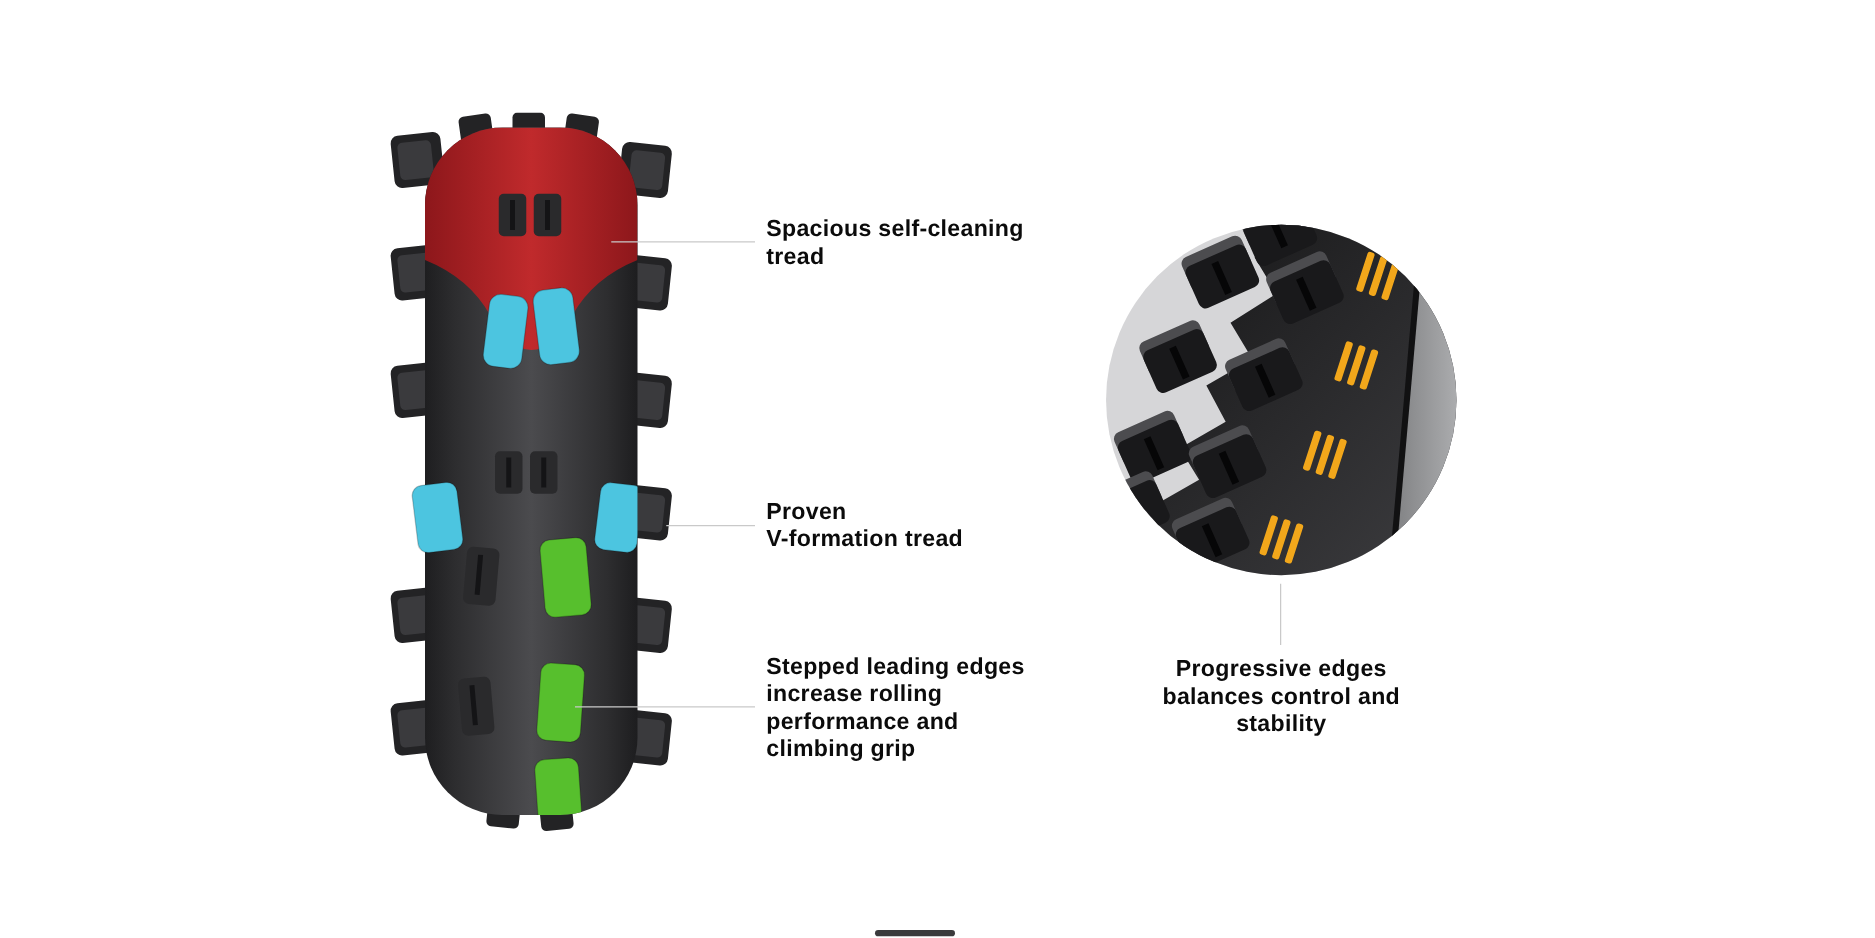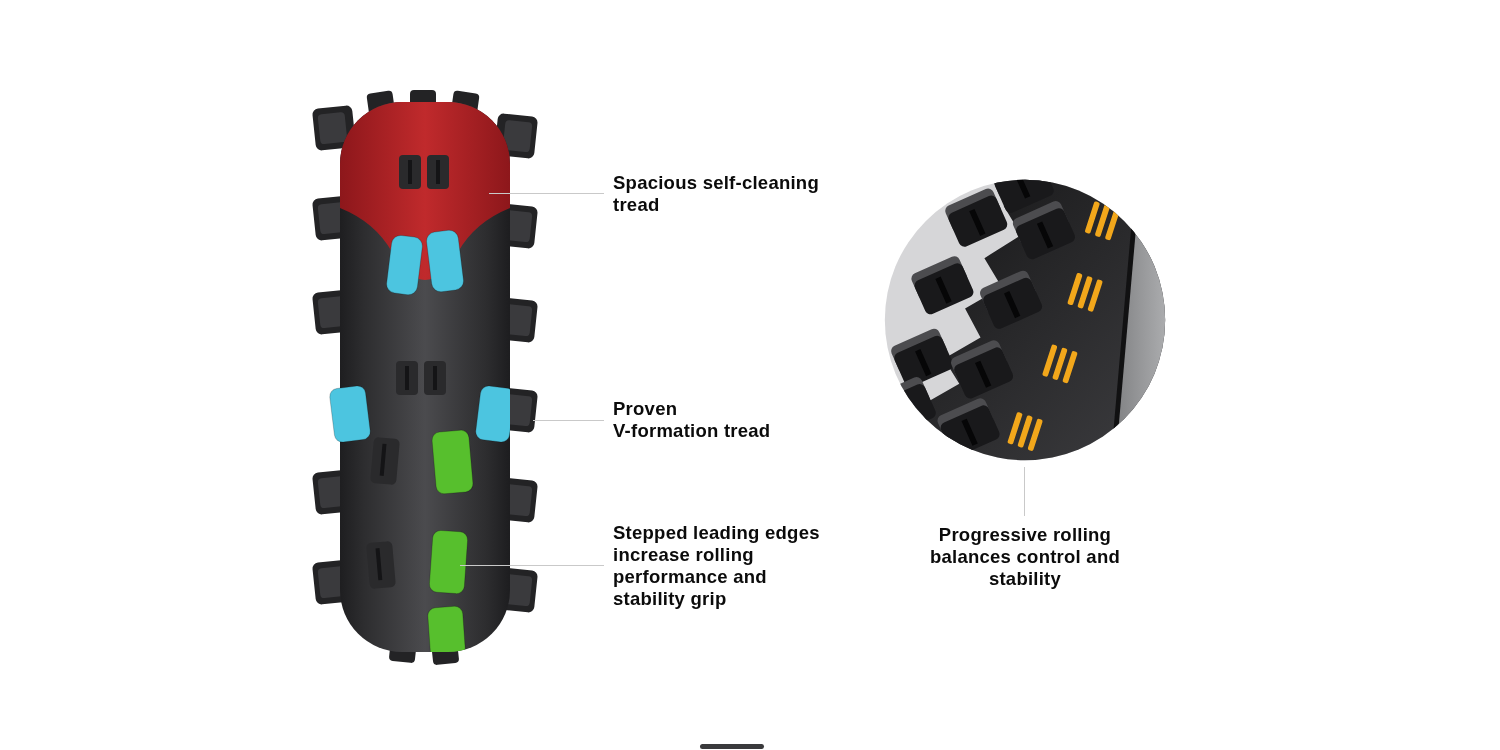--- a/index.html
+++ b/index.html
@@ -259,20 +259,20 @@
 
   <div class="ann" style="left:613px;top:172px;">Spacious self-cleaning
 tread</div>
 
   <div class="ann" style="left:613px;top:398px;">Proven
 V-formation tread</div>
 
   <div class="ann" style="left:613px;top:522px;">Stepped leading edges
 increase rolling
 performance and
-stability grip</div>
-
-  <div class="ann ann-center" style="left:905px;top:524px;width:240px;">Progressive rolling
+climbing grip</div>
+
+  <div class="ann ann-center" style="left:905px;top:524px;width:240px;">Progressive edges
 balances control and
 stability</div>
 
   <div class="bottom-bar"></div>
 </div>
 
 </body></html>

